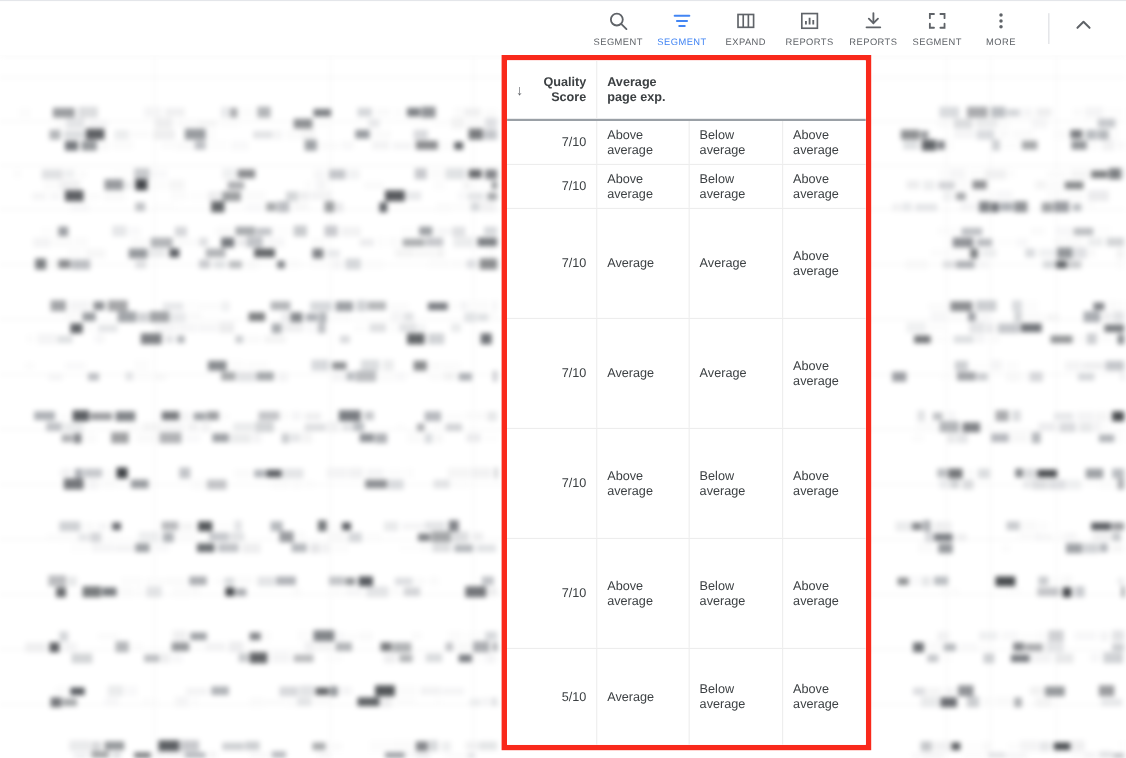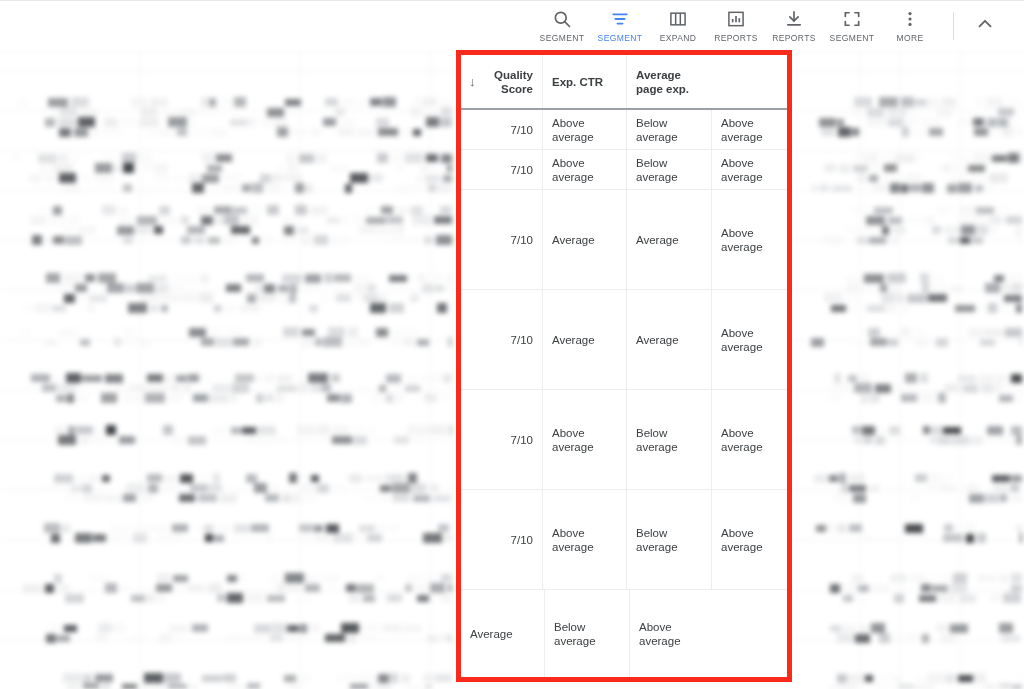--- a/index.html
+++ b/index.html
@@ -1108,23 +1108,20 @@
   </div>
 
   <div id="highlight">
     <div id="qs-table">
 
       <div class="qs-head">
         <div class="qs-cell c-score">
           <span class="sort-arrow">↓</span>
           <span class="hdr-txt">Quality Score</span>
         </div>
-        <div class="qs-cell c-ctr">
-          <span class="hdr-txt-l">Exp. CTR</span>
-        </div>
         <div class="qs-cell c-lpe">
           <span class="hdr-txt-l">Average page exp.</span>
         </div>
       </div>
 
       <div id="qs-body">
           <div class="qs-row" style="height: 40px;">
             <div class="qs-cell c-score">
               <span class="cell-txt">7/10</span>
             </div>
@@ -1202,20 +1199,23 @@
               <span class="cell-txt">Above average</span>
             </div>
             <div class="qs-cell c-lpe">
               <span class="cell-txt">Below average</span>
             </div>
             <div class="qs-cell c-adr">
               <span class="cell-txt">Above average</span>
             </div>
           </div>
           <div class="qs-row" style="height: 87px;">
+            <div class="qs-cell c-score">
+              <span class="cell-txt">5/10</span>
+            </div>
             <div class="qs-cell c-ctr">
               <span class="cell-txt">Average</span>
             </div>
             <div class="qs-cell c-lpe">
               <span class="cell-txt">Below average</span>
             </div>
             <div class="qs-cell c-adr">
               <span class="cell-txt">Above average</span>
             </div>
           </div>

